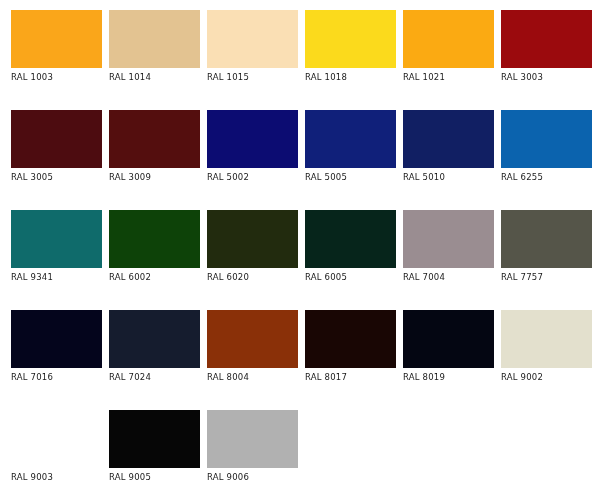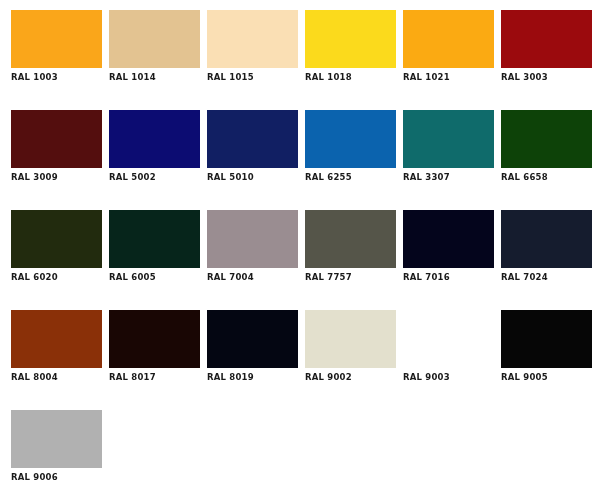--- a/index.html
+++ b/index.html
@@ -51,21 +51,21 @@
     line-height: 11px;
     color: #1a1a1a;
     letter-spacing: 0.2px;
     white-space: nowrap;
     font-family: "DejaVu Sans", "Liberation Sans", sans-serif;
   }
 </style>
 </head>
 <body>
 
-<div id="chart-root" style="background-color: rgb(255, 255, 255); font-weight: bold;">
+<div id="chart-root" style="background-color: rgb(255, 255, 255);">
   <div class="swatch-grid">
       <div class="swatch-cell">
         <div class="swatch-chip" style="background-color: rgb(250, 166, 26);"></div>
         <div class="swatch-label">RAL 1003</div>
       </div>
       <div class="swatch-cell">
         <div class="swatch-chip" style="background-color: rgb(227, 195, 145);"></div>
         <div class="swatch-label">RAL 1014</div>
       </div>
       <div class="swatch-cell">
@@ -78,42 +78,50 @@
       </div>
       <div class="swatch-cell">
         <div class="swatch-chip" style="background-color: rgb(251, 170, 18);"></div>
         <div class="swatch-label">RAL 1021</div>
       </div>
       <div class="swatch-cell">
         <div class="swatch-chip" style="background-color: rgb(155, 10, 13);"></div>
         <div class="swatch-label">RAL 3003</div>
       </div>
       <div class="swatch-cell">
+        <div class="swatch-chip" style="background-color: rgb(77, 12, 16);"></div>
+        <div class="swatch-label">RAL 3005</div>
+      </div>
+      <div class="swatch-cell">
         <div class="swatch-chip" style="background-color: rgb(84, 14, 14);"></div>
         <div class="swatch-label">RAL 3009</div>
       </div>
       <div class="swatch-cell">
         <div class="swatch-chip" style="background-color: rgb(12, 12, 114);"></div>
         <div class="swatch-label">RAL 5002</div>
+      </div>
+      <div class="swatch-cell">
+        <div class="swatch-chip" style="background-color: rgb(16, 32, 122);"></div>
+        <div class="swatch-label">RAL 5005</div>
       </div>
       <div class="swatch-cell">
         <div class="swatch-chip" style="background-color: rgb(17, 31, 99);"></div>
         <div class="swatch-label">RAL 5010</div>
       </div>
       <div class="swatch-cell">
         <div class="swatch-chip" style="background-color: rgb(11, 99, 174);"></div>
         <div class="swatch-label">RAL 6255</div>
       </div>
       <div class="swatch-cell">
         <div class="swatch-chip" style="background-color: rgb(15, 107, 107);"></div>
-        <div class="swatch-label">RAL 3307</div>
+        <div class="swatch-label">RAL 9341</div>
       </div>
       <div class="swatch-cell">
         <div class="swatch-chip" style="background-color: rgb(13, 66, 8);"></div>
-        <div class="swatch-label">RAL 6658</div>
+        <div class="swatch-label">RAL 6002</div>
       </div>
       <div class="swatch-cell">
         <div class="swatch-chip" style="background-color: rgb(34, 43, 14);"></div>
         <div class="swatch-label">RAL 6020</div>
       </div>
       <div class="swatch-cell">
         <div class="swatch-chip" style="background-color: rgb(6, 37, 27);"></div>
         <div class="swatch-label">RAL 6005</div>
       </div>
       <div class="swatch-cell">

